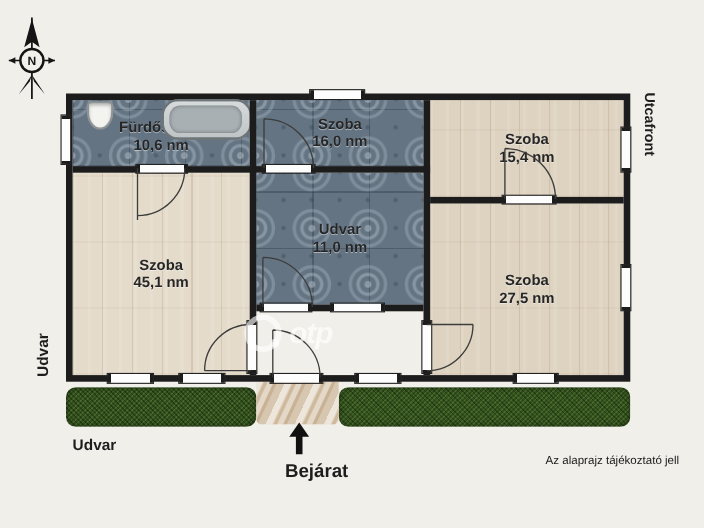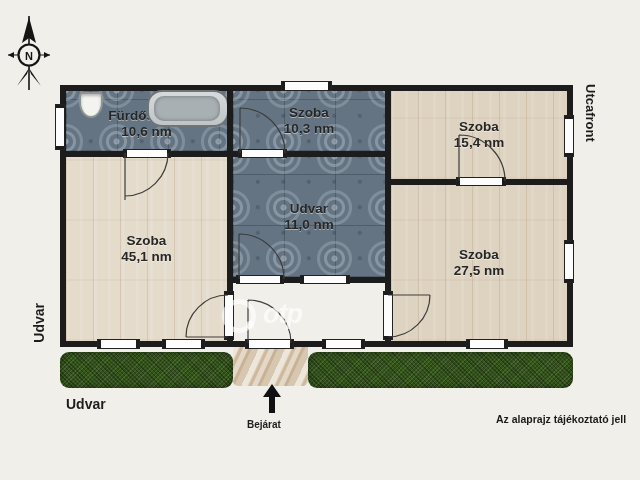--- a/index.html
+++ b/index.html
@@ -92,28 +92,28 @@
   .grass-r{left:308px;width:265px;}
   .path{left:233px;top:347px;width:75px;height:39px;z-index:0;background-color:#d8c7b0;
     background-image:repeating-linear-gradient(115deg, rgba(255,255,255,.55) 0 5px, rgba(196,168,132,.45) 7px 9px,
       rgba(255,255,255,.30) 10px 14px, rgba(171,137,100,.35) 15px 17px, transparent 18px 24px);
     border-radius:0 0 5px 5px;}
 
   .lbl{color:#1d1d1d;font-weight:bold;z-index:7;}
   .lbl-udvar-left{left:31px;top:303px;font-size:14px;writing-mode:vertical-rl;transform:rotate(180deg);}
   .lbl-utcafront{left:583px;top:84px;font-size:13px;writing-mode:vertical-rl;}
   .lbl-udvar-bottom{left:66px;top:396px;font-size:14px;}
-  .lbl-bejarat{left:247px;top:419px;font-size:10px;}
-  .lbl-disclaimer{left:496px;top:413px;font-size:10.5px;font-weight:bold;white-space:nowrap;color:#1a1a1a;}
+  .lbl-bejarat{left:259px;top:419px;font-size:17px;}
+  .lbl-disclaimer{left:496px;top:413px;font-size:10.5px;font-weight:normal;white-space:nowrap;color:#1a1a1a;}
 
   .compass{left:6px;top:12px;width:46px;height:82px;z-index:7;}
   .arrow{left:255px;top:382px;width:34px;height:33px;z-index:7;}
 
   
-  .watermark{left:222px;top:299px;height:42px;display:flex;align-items:flex-start;gap:7px;z-index:8;pointer-events:none;font-style:italic;}
+  .watermark{left:222px;top:282px;height:42px;display:flex;align-items:center;gap:7px;z-index:8;pointer-events:none;font-style:italic;}
   .wm-ring{width:24px;height:24px;border:5px solid rgba(255,255,255,.62);border-radius:50%;
            box-sizing:content-box;position:relative;}
   .wm-ring::after{content:"";position:absolute;right:-3px;bottom:-1px;width:8px;height:8px;border-radius:50%;
            background:rgba(255,255,255,.62);}
   .wm-otp{font-size:27px;font-weight:bold;color:rgba(255,255,255,.66);letter-spacing:-1px;}
   .wm-brand{font-size:24px;font-weight:bold;color:rgba(255,255,255,.42);letter-spacing:-.5px;}
 </style>
 </head>
 <body>
 
@@ -137,21 +137,21 @@
 
   <div class="abs room tile-blue furdoszoba">
     <div class="rlabel">
       <span>Fürdőszoba</span>
       <span>10,6 nm</span>
     </div>
   </div>
   <div class="abs room tile-blue kamra">
     <div class="rlabel">
       <span>Szoba</span>
-      <span>10,3 nm</span>
+      <span>16,0 nm</span>
     </div>
   </div>
   <div class="abs room wood szoba154">
     <div class="rlabel">
       <span>Szoba</span>
       <span>15,4 nm</span>
     </div>
   </div>
   <div class="abs room tile-blue konyha">
     <div class="rlabel">

